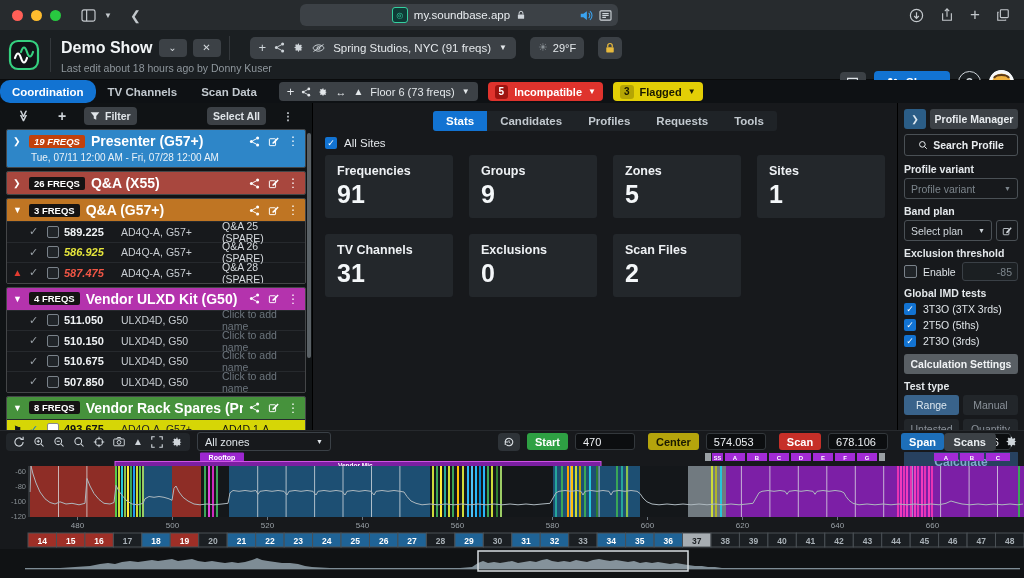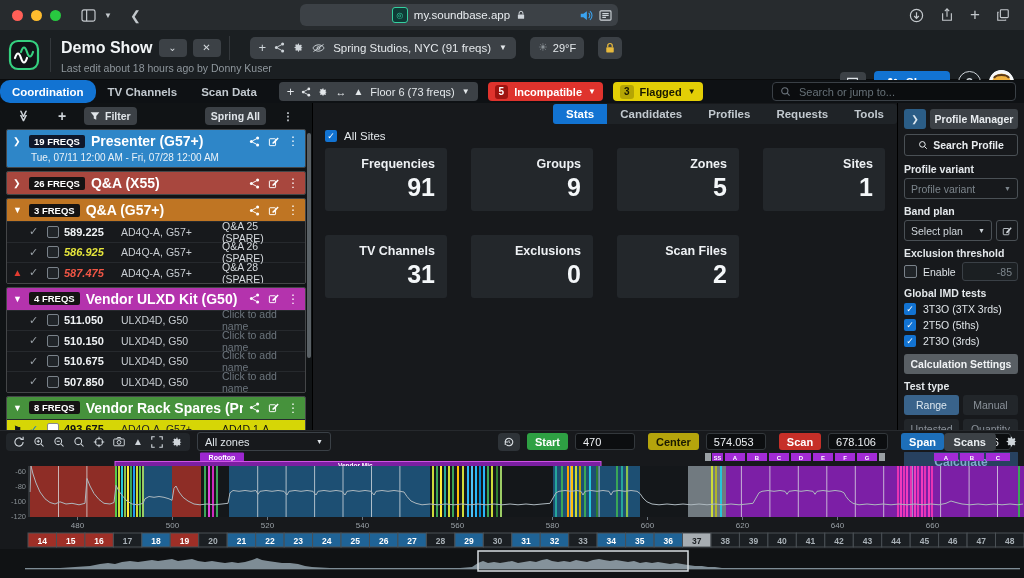--- a/index.html
+++ b/index.html
@@ -60,27 +60,27 @@
   .freq-row{display:flex;align-items:center;height:19.5px;background:#17191c;border-top:1px solid #26292d;padding:0 4px;gap:5px;}
   .warn-slot{width:13px;display:flex;justify-content:center;font-size:10px;}
   .row-check{color:#9aa1a7;font-size:11px;width:13px;}
   .row-box{width:10px;height:10px;border:1px solid #7a828a;border-radius:2px;background:#202428;}
   .row-freq{width:52px;font-weight:bold;font-size:11px;color:#f0f3f5;}
   .row-dev{width:96px;font-size:10.5px;color:#c9ced3;}
   .row-name{flex:1;font-size:10.5px;color:#d5dade;}
   .sb-scroll{position:absolute;right:1px;top:30px;width:4px;height:225px;background:#5a6166;border-radius:2px;}
   
   .center{flex:1;background:#17191c;position:relative;border-right:1px solid #000;}
-  .tabs-row{display:flex;justify-content:flex-end;margin-top:1px;}
+  .tabs-row{display:flex;justify-content:center;margin-top:8px;}
   .tabs-pill{display:flex;background:#1f2327;border-radius:3px;overflow:hidden;}
   .ctab{padding:4px 13px;font-size:11.5px;font-weight:bold;color:#c2c9cf;}
   .ctab.active{background:#1273d2;color:#fff;}
   .allsites{display:flex;align-items:center;gap:7px;margin:6px 0 6px 12px;font-size:11.5px;color:#e4e8eb;}
   .cbx{width:12px;height:12px;border-radius:2px;background:#1273d2;color:#fff;font-size:9px;display:flex;align-items:center;justify-content:center;}
-  .stats-grid{display:grid;grid-template-columns:repeat(4,1fr);gap:24px;margin:0 12px;text-align:right;}
+  .stats-grid{display:grid;grid-template-columns:repeat(4,1fr);gap:16px;margin:0 12px;}
   .stat-card{background:#23272b;border-radius:3px;padding:9px 12px 11px 12px;}
   .stat-label{font-size:12.5px;font-weight:bold;color:#eef1f4;}
   .stat-value{font-size:25px;font-weight:bold;color:#f4f7f9;margin-top:4px;line-height:1;}
   
   .rpanel{width:126px;background:#17191c;padding:6px 6px 0 6px;box-sizing:border-box;font-size:10.5px;}
   .rp-row{display:flex;gap:4px;margin-bottom:5px;}
   .rp-collapse{width:22px;height:20px;background:#2b5d86;border-radius:3px;color:#dce7ef;display:flex;align-items:center;justify-content:center;font-size:9px;}
   .rp-title{flex:1;height:20px;background:#3c4146;border-radius:3px;display:flex;align-items:center;justify-content:center;font-weight:bold;color:#e8ecef;font-size:10.5px;}
   .rp-search{height:20px;border:1px solid #4a5055;border-radius:3px;display:flex;align-items:center;justify-content:center;gap:5px;font-weight:bold;color:#e8ecef;margin-bottom:7px;}
   .rp-label{font-weight:bold;color:#e4e8eb;margin:6px 0 3px 0;}
@@ -289,53 +289,44 @@
     <div class="incomp-pill">
       <span class="incomp-count">5</span>
       <span>Incompatible</span>
       <span style="font-size:8px">▼</span>
     </div>
     <div class="flag-pill">
       <span class="flag-count">3</span>
       <span>Flagged</span>
       <span style="font-size:8px">▼</span>
     </div>
-    <div class="search-box">
-      <span class="ic">
-          <svg viewBox="0 0 16 16" width="11" height="11" fill="none" stroke="currentColor" stroke-width="1.6">
-            <circle cx="7" cy="7" r="4.5"></circle>
-            <path d="M10.5 10.5L14 14"></path>
-          </svg>
-        </span>
-      <input placeholder="Search or jump to..." style="">
-    </div>
   </div>
 
   <div class="content">
     <aside class="sidebar">
       <div class="sb-toolbar">
         <span class="sb-btn ghost" style="transform:rotate(90deg);font-size:11px">≫</span>
         <span class="sb-btn ghost" style="font-size:14px">+</span>
         <span class="sb-btn">
           <span class="ic">
               <svg viewBox="0 0 16 16" width="10" height="10" fill="currentColor">
                 <path d="M1 2h14L10 8v6l-4-2V8z"></path>
               </svg>
             </span>
           <span>Filter</span>
         </span>
         <span style="flex:1"></span>
-        <span class="sb-btn">Spring All</span>
+        <span class="sb-btn">Select All</span>
         <span class="sb-btn ghost">⋮</span>
       </div>
       <div id="group-list">
           <div class="group">
             <div class="group-hdr" style="background: rgb(46, 134, 200);">
               <span class="chev">❯</span>
-              <span class="g-badge" style="background: #0f172a; color: rgb(255, 255, 255);">19 FREQS</span>
+              <span class="g-badge" style="background: #c2410c; color: rgb(255, 255, 255); font-style: italic;">19 FREQS</span>
               <span class="g-name">Presenter (G57+)</span>
               <span class="g-icons">
                 <span class="ic">
                   <svg viewBox="0 0 16 16" width="11" height="11">
                     <circle cx="12.5" cy="3" r="2.2" fill="currentColor"></circle>
                     <circle cx="3.5" cy="8" r="2.2" fill="currentColor"></circle>
                     <circle cx="12.5" cy="13" r="2.2" fill="currentColor"></circle>
                     <path d="M5 7l6-3M5 9l6 3" stroke="currentColor" stroke-width="1.4" fill="none"></path>
                   </svg>
                 </span>

